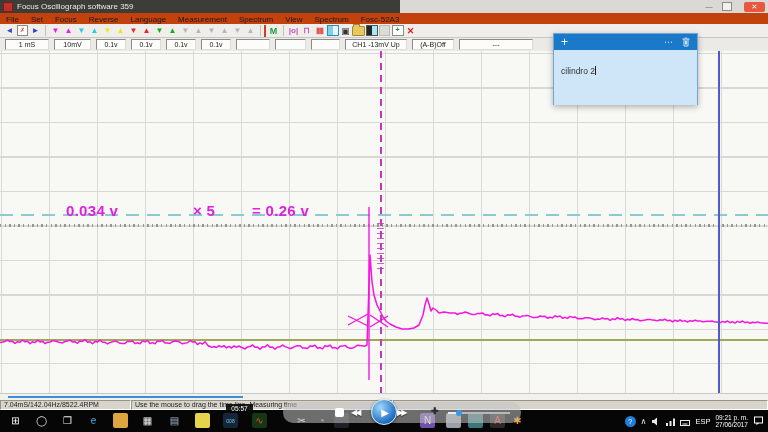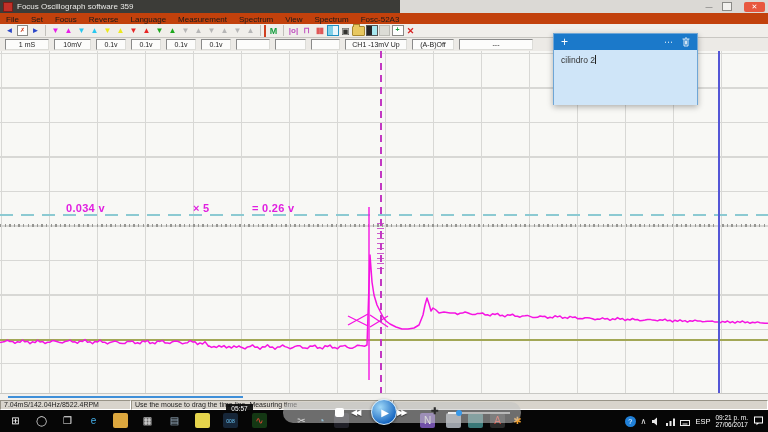--- a/index.html
+++ b/index.html
@@ -56,31 +56,31 @@
     background-position:1px 0,0 2px;background-color:#f8f8f5;}
   .hline{position:absolute;left:0;width:768px;}
   .dash-cyan{top:163px;height:2px;background:repeating-linear-gradient(90deg,var(--dashed-cyan,#8ccad2) 0 13px,transparent 13px 21px);}
   .dot-gray{top:173px;height:3px;background:repeating-linear-gradient(90deg,#969692 0 1.5px,transparent 1.5px 4.6px);}
   .olive{top:288px;height:2px;background:var(--olive-baseline,#a2a755);}
   .vline{position:absolute;top:0;height:342px;}
   .cursor-magenta{left:380px;width:2px;background:repeating-linear-gradient(180deg,var(--magenta-cursor,#c238c2) 0 7px,transparent 7px 12px);}
   .cursor-ticks{left:377px;width:7px;top:172px;height:46px;position:absolute;
     background:repeating-linear-gradient(180deg,var(--magenta-cursor,#c238c2) 0 1px,transparent 1px 5px);opacity:.8;}
   .marker-blue{left:718px;width:2px;background:var(--blue-cursor,#5456d6);}
-  .meas{position:absolute;top:151px;color:var(--label-magenta,#e01fe0);font-size:11px;font-weight:bold;letter-spacing:.3px;}
+  .meas{position:absolute;top:151px;color:var(--label-magenta,#e01fe0);font-size:15px;font-weight:bold;letter-spacing:.3px;}
   .wave-svg{position:absolute;left:0;top:0;}
   
   .note{position:absolute;left:553px;top:33px;width:145px;height:72px;z-index:20;
     box-shadow:0 2px 6px rgba(0,0,0,.3);border:1px solid #6fa6d6;box-sizing:border-box;}
   .note-head{height:16px;background:var(--note-header,#1b79ca);display:flex;align-items:center;color:#fff;}
   .note-add{font-size:12px;padding-left:7px;flex:0 0 auto;}
   .note-spacer{flex:1;}
   .note-more{font-size:9px;letter-spacing:1px;padding-right:8px;}
   .note-trash{padding-right:7px;display:flex;align-items:center;}
-  .note-body{height:55px;background:var(--note-body,#cfe5f8);font-size:8.5px;color:#333;padding:5px 7px;box-sizing:border-box;}
+  .note-body{height:55px;background:var(--note-body,#cfe5f8);font-size:8.5px;color:#333;padding:16px 7px;box-sizing:border-box;}
   .caret{display:inline-block;width:1px;height:9px;background:#222;vertical-align:-1px;}
   
   .scrollstrip{position:absolute;left:0;top:393px;width:768px;height:7px;background:#f2f1ee;
     border-top:1px solid #c8c8c4;box-sizing:border-box;}
   .scroll-line{position:absolute;left:8px;top:2px;width:235px;height:2px;background:var(--scroll-blue,#3f8fd8);}
   .statusbar{position:absolute;left:0;top:400px;width:768px;height:10px;background:#d8d4cc;
     display:flex;font-size:7px;color:#222;}
   .scell{border:1px solid;border-color:#989488 #ffffff #ffffff #989488;height:10px;box-sizing:border-box;
     line-height:8px;padding:0 3px;white-space:nowrap;overflow:hidden;}
   .scell1{width:131px;}

